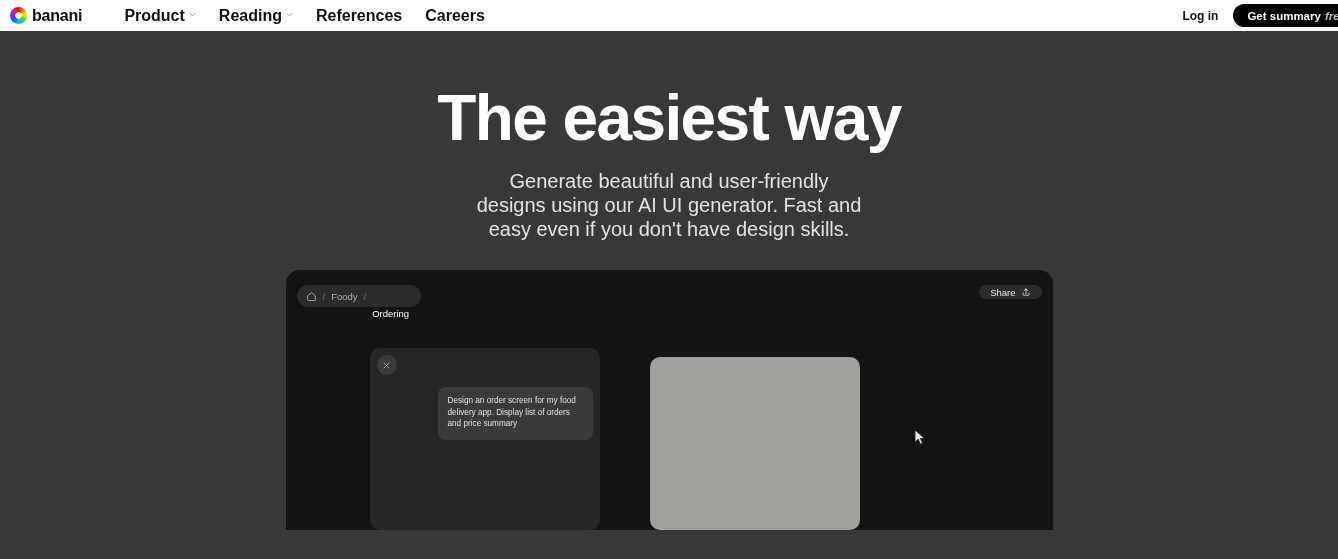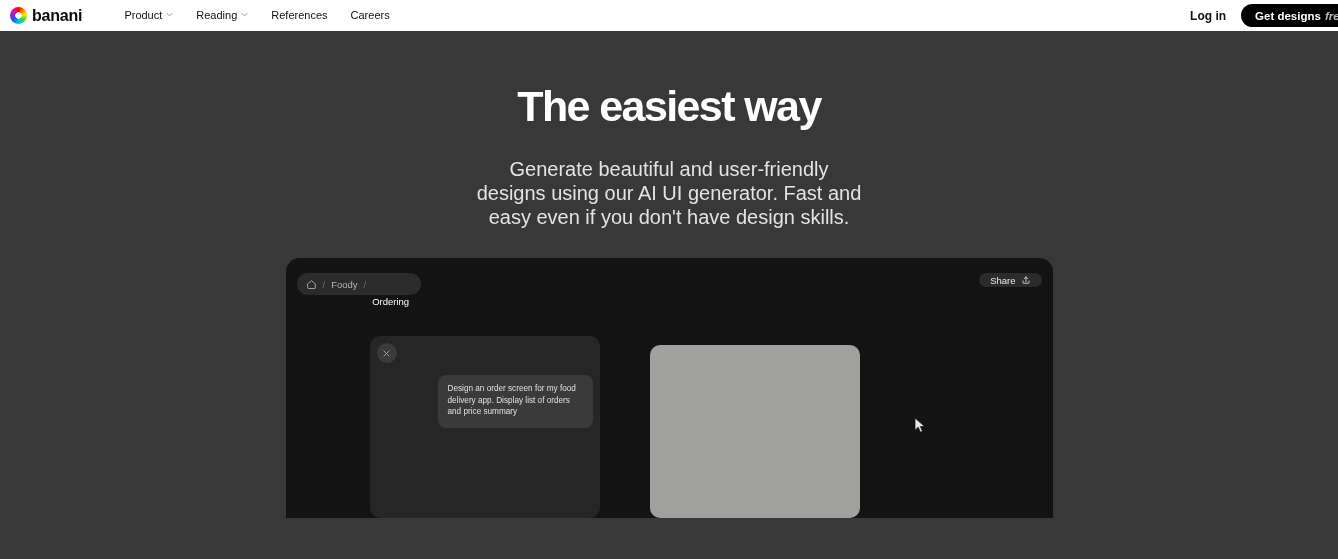--- a/index.html
+++ b/index.html
@@ -70,22 +70,22 @@
   .nav-links {
     display: flex;
     align-items: center;
     gap: 23px;
   }
 
   .nav-link {
     display: inline-flex;
     align-items: center;
     gap: 4px;
-    font-size: 11px;
-    font-weight: 400;
+    font-size: 16px;
+    font-weight: 700;
     color: #111111;
     cursor: pointer;
     line-height: 1;
     white-space: nowrap;
     justify-content: flex-end;
   }
 
   .chev {
     display: inline-block;
     width: 7px;
@@ -140,27 +140,28 @@
   
   .hero {
     width: 100%;
     padding-top: 46px;
     display: flex;
     flex-direction: column;
     align-items: center;
   }
 
   .hero-title {
-    font-size: 43px;
+    font-size: 64px;
     line-height: 58px;
     font-weight: 700;
     color: #ffffff;
     text-align: right;
     letter-spacing: -1.6px;
     max-width: 700px;
+    margin-top: 12px;
   }
 
   .hero-sub {
     margin-top: 22px;
     font-size: 20px;
     line-height: 24px;
     color: #e3e3e3;
     text-align: center;
     font-weight: 400;
     max-width: 390px;
@@ -312,21 +313,21 @@
       </span>
 
       <span class="nav-link">References</span>
       <span class="nav-link">Careers</span>
     </nav>
   </div>
 
   <div class="nav-right">
     <span class="login-link">Log in</span>
     <button class="cta-button">
-      <span>Get designs</span>
+      <span>Get summary</span>
       <span class="cta-free">free</span>
     </button>
   </div>
 </header>
 
 <section class="hero">
   <h1 class="hero-title">
     <span>The easiest way</span><br>
   </h1>
   <p class="hero-sub">Generate beautiful and user-friendly designs using our AI UI generator. Fast and easy even if you don't have design skills.</p>

